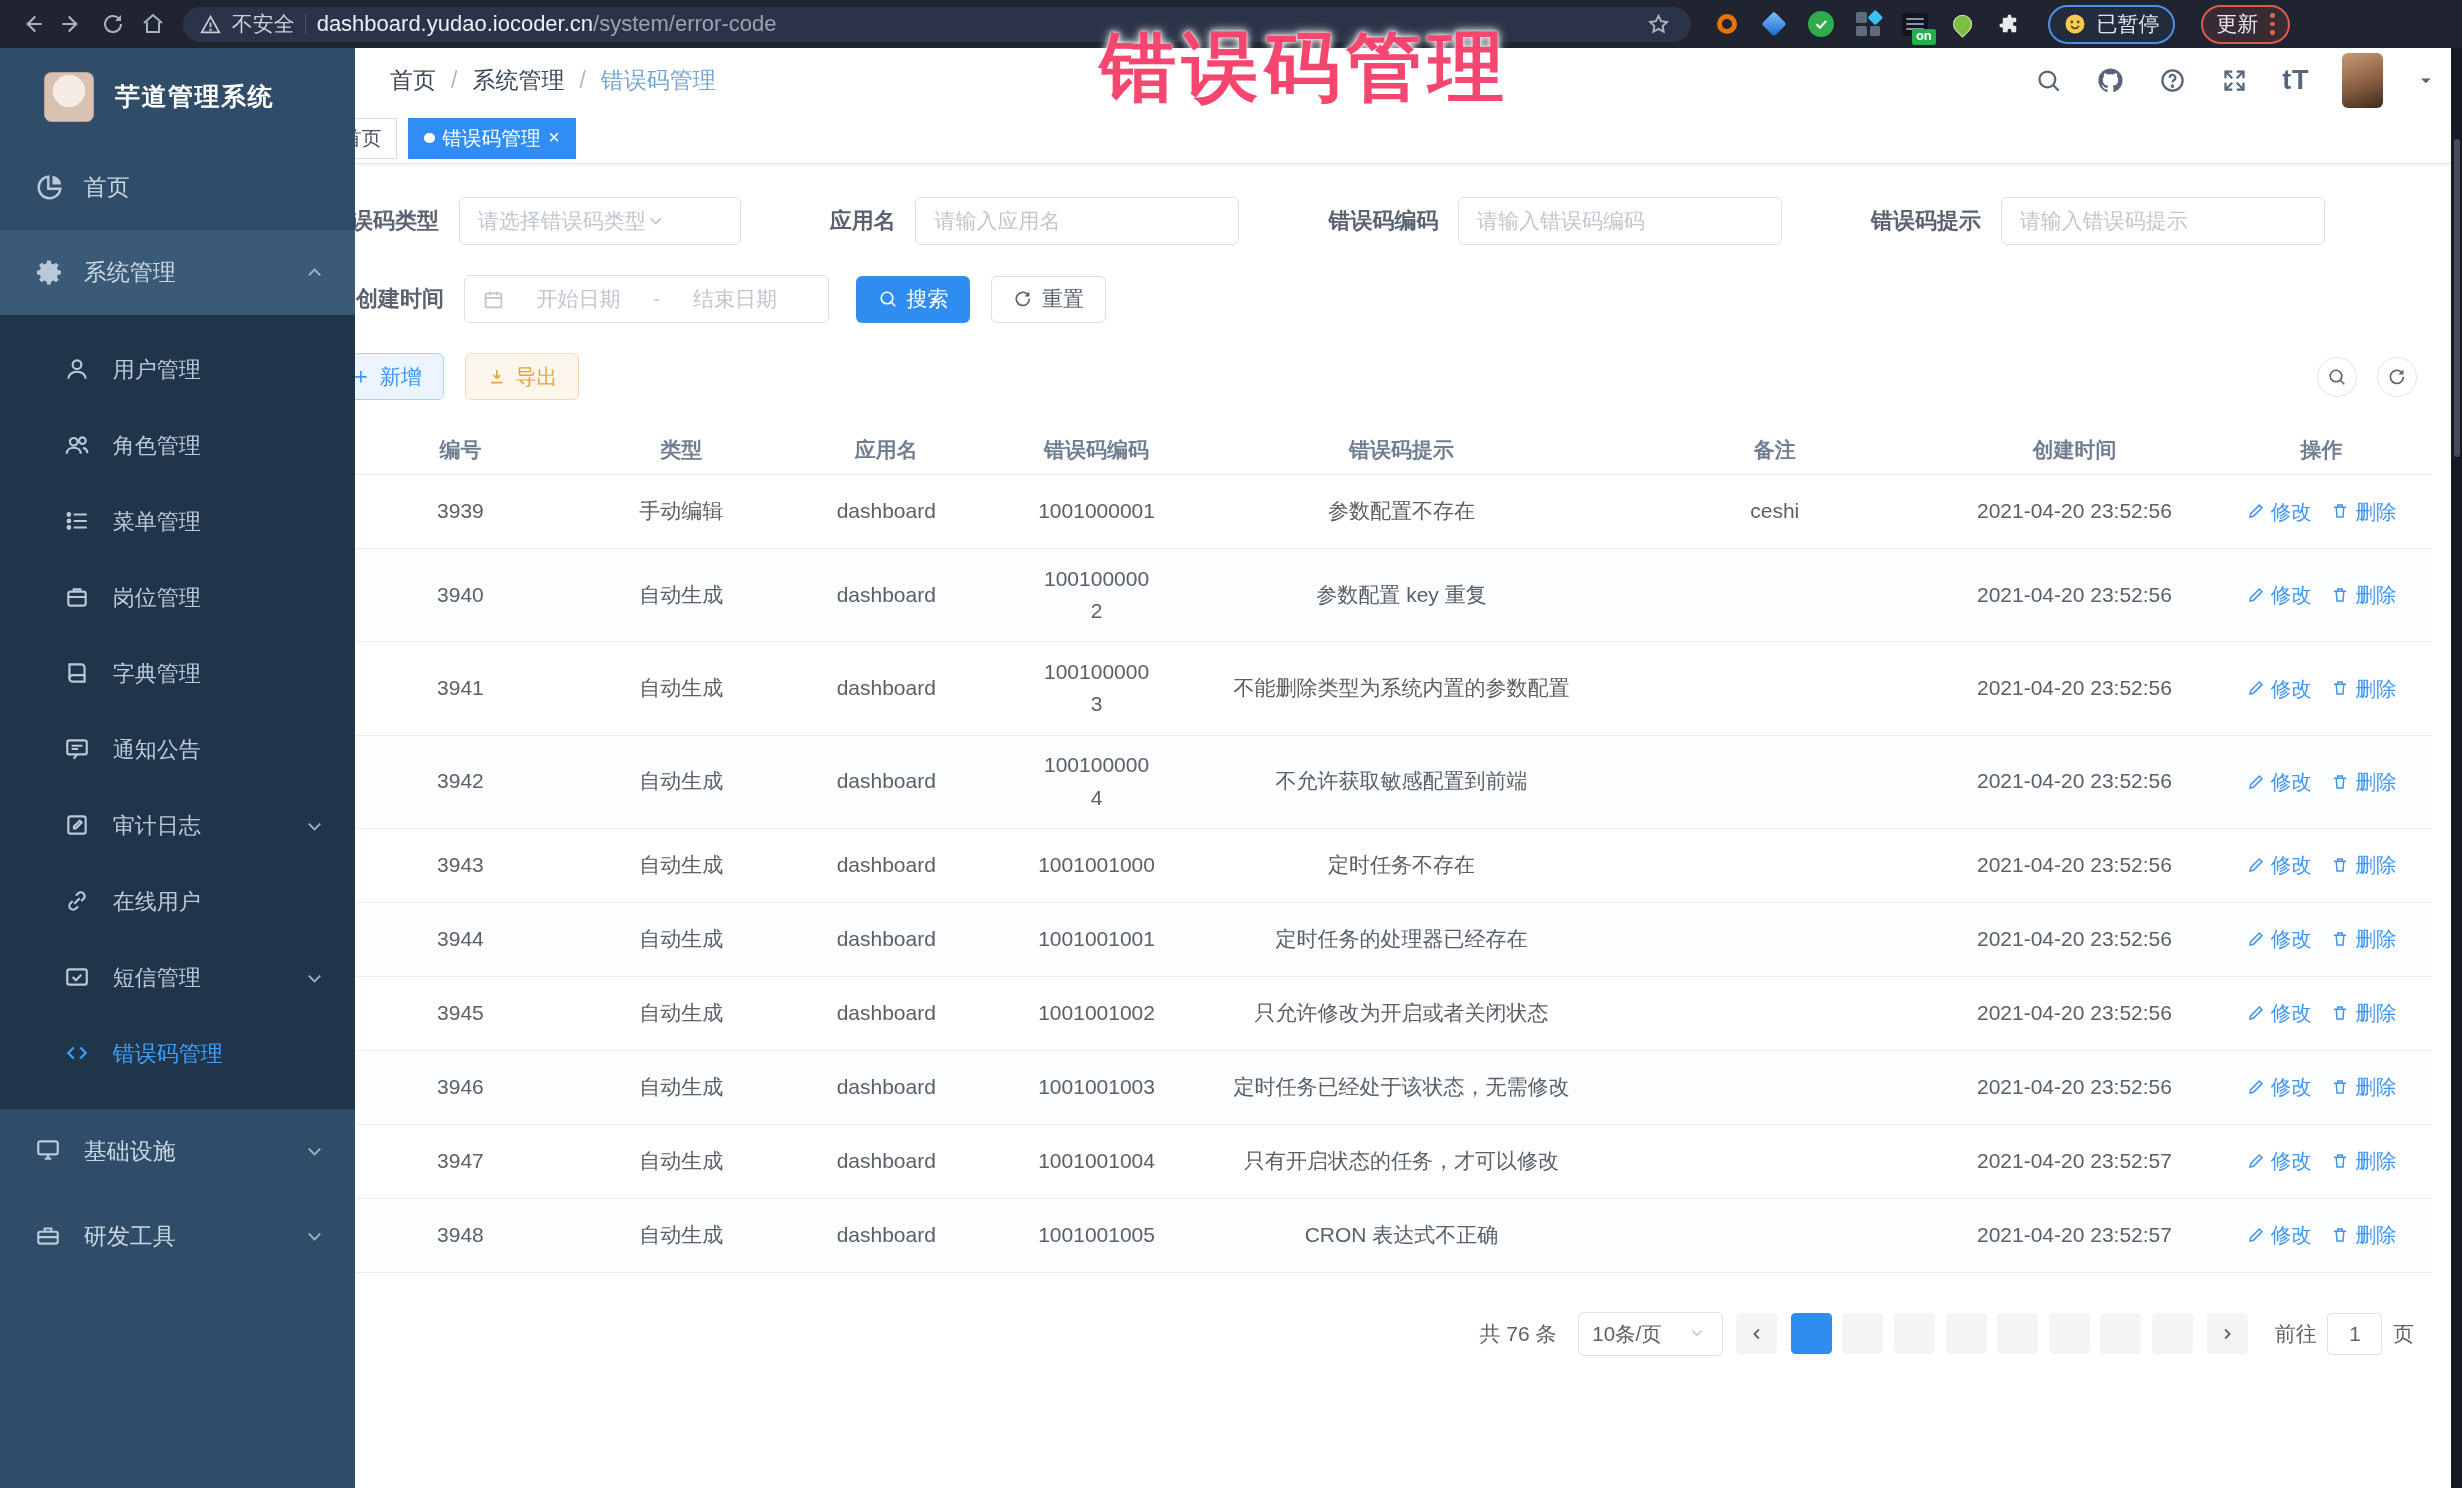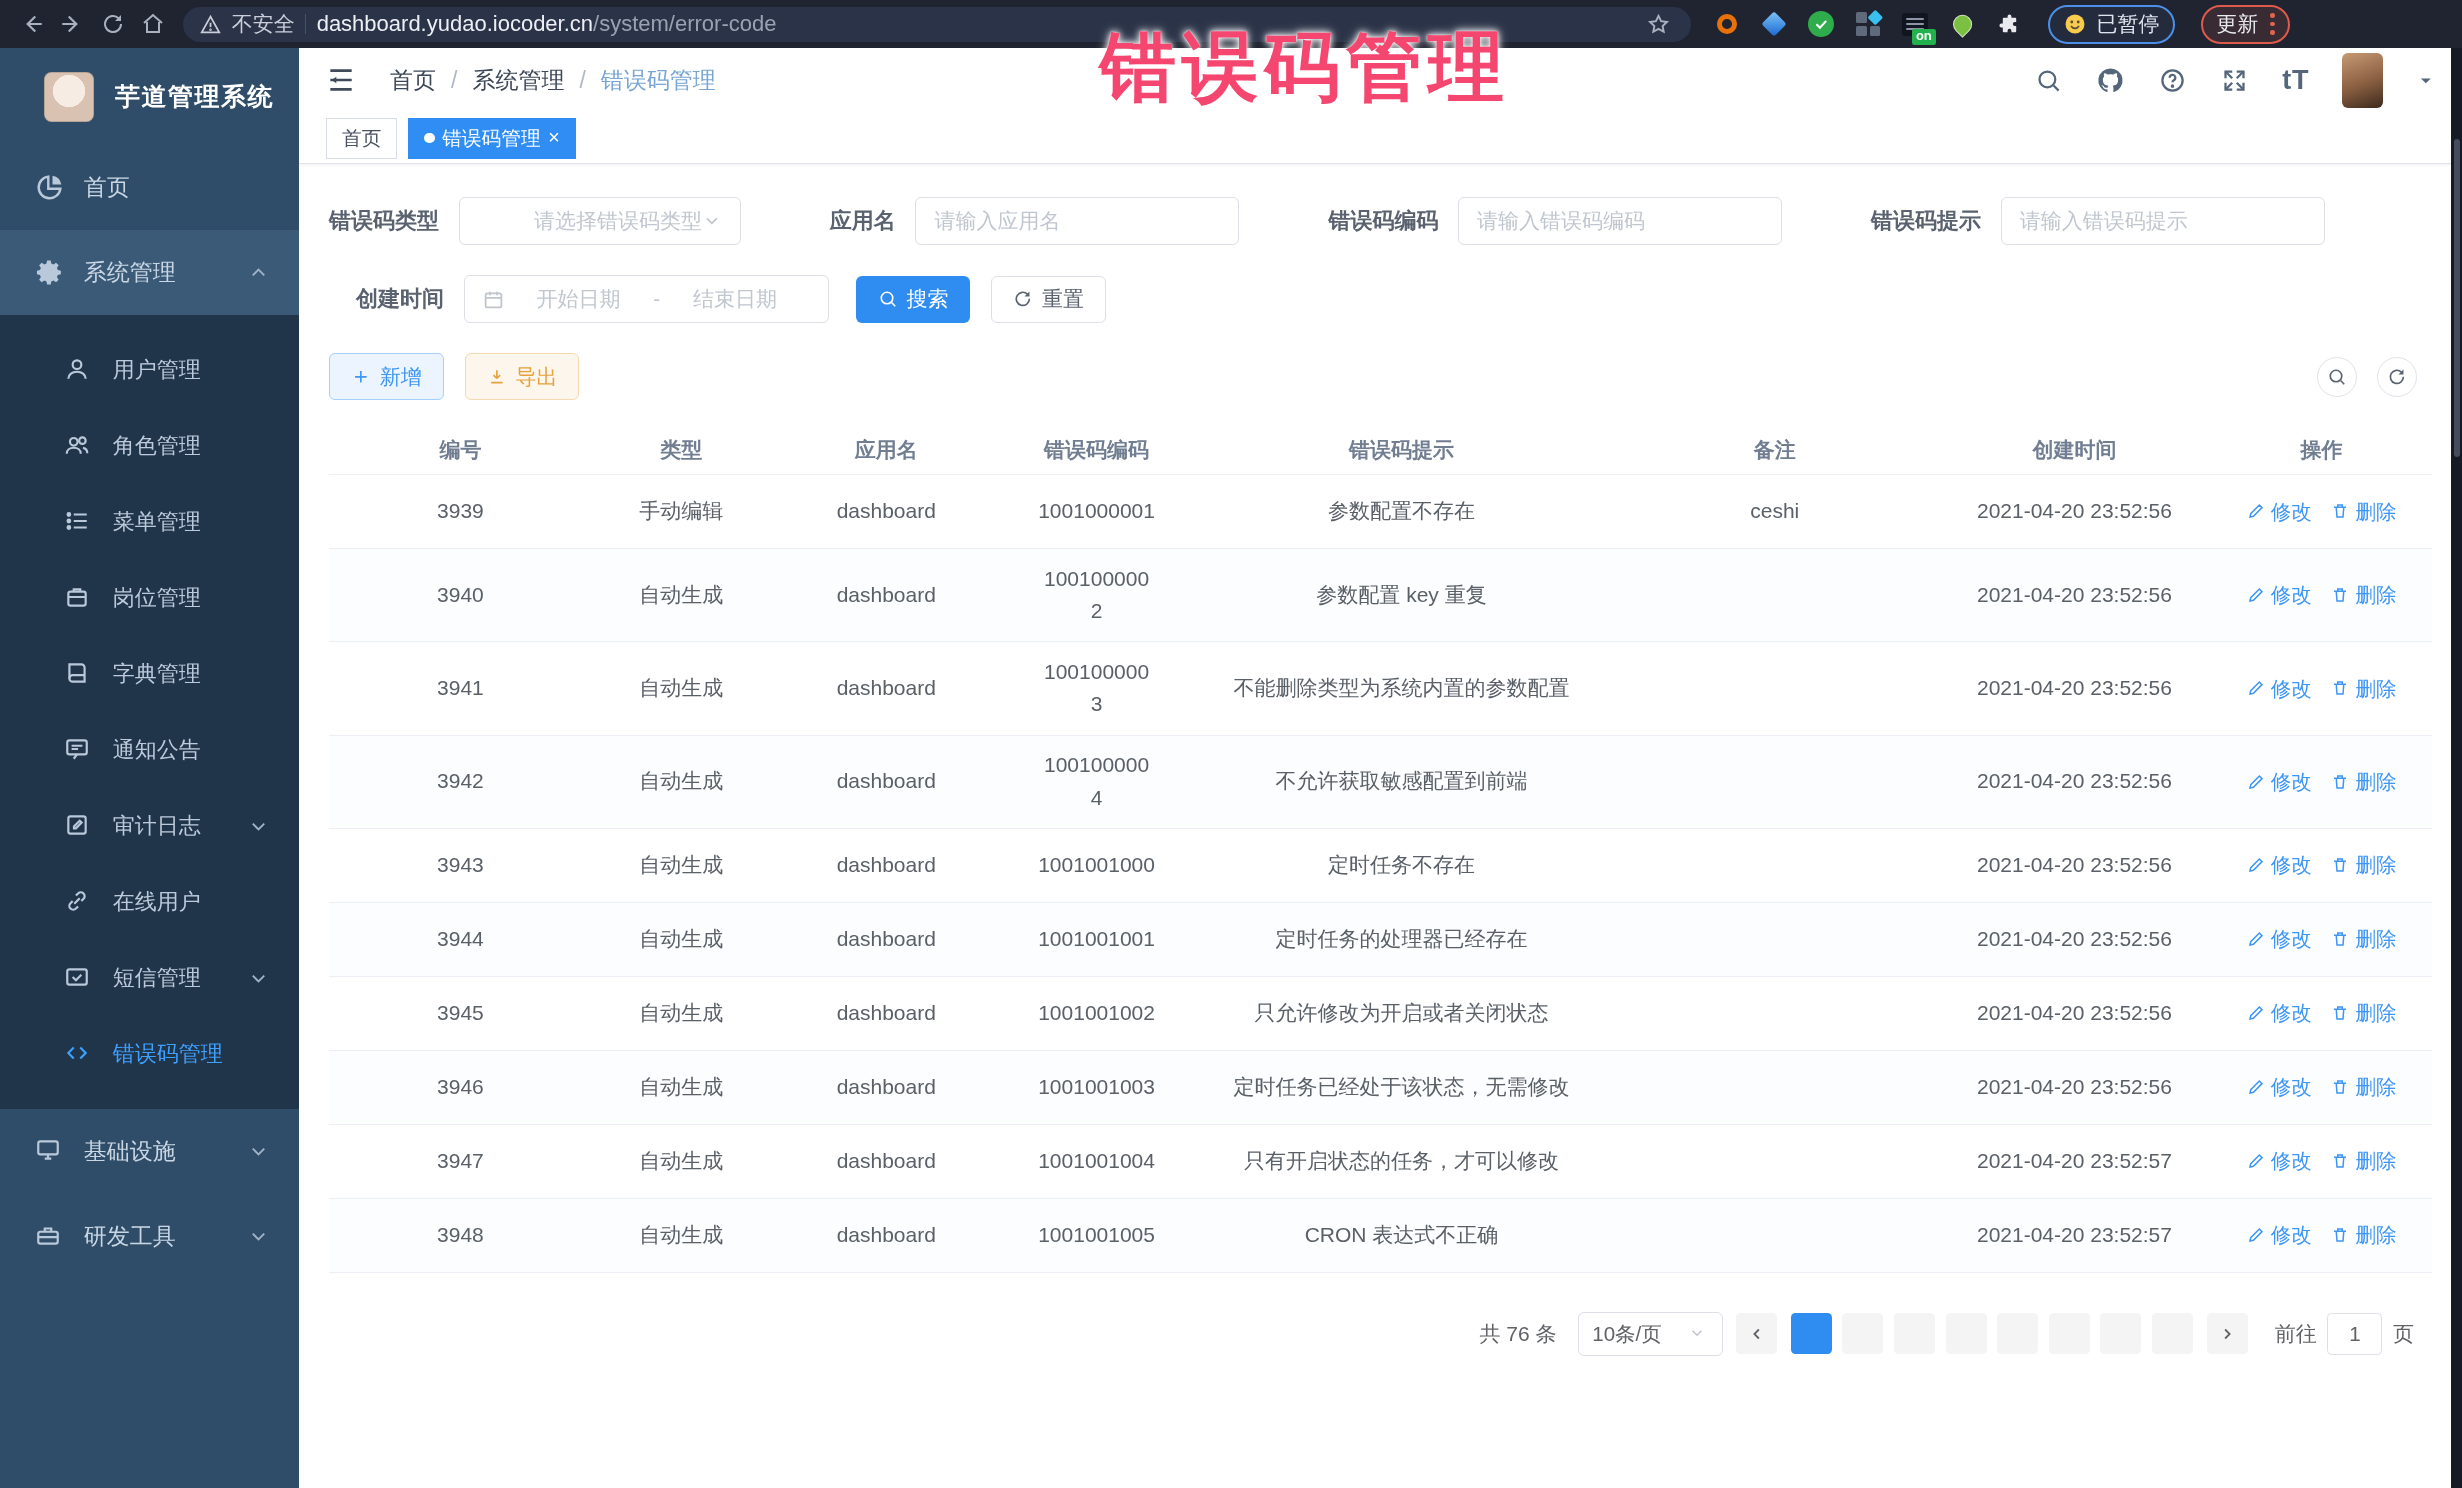--- a/index.html
+++ b/index.html
@@ -39,21 +39,21 @@
   .update-btn{height:35px;border:2.3px solid #de5a4a;border-radius:19.7px;background:rgba(222,90,74,.14);
     display:flex;align-items:center;gap:12px;padding:0 13.6px;margin-left:18px;flex:0 0 auto;}
   .update-label{font-size:21px;color:#e8eaed;white-space:nowrap;}
   .kebab{display:flex;flex-direction:column;gap:3.8px;}
   .kebab i{width:4.5px;height:4.5px;border-radius:50%;background:#e0654f;}
   
   .annotation{position:absolute;left:1100px;top:16.7px;z-index:50;font-size:76px;font-weight:700;
     letter-spacing:6px;color:#f5466f;
     text-shadow:0 0 1.5px #fff,0 0 6px rgba(255,255,255,.95),0 0 10.6px rgba(255,255,255,.8);}
   
-  .sidebar{position:absolute;left:0;top:48px;width:299px;bottom:0;background:#2f4d68;z-index:2;overflow:hidden;}
+  .sidebar{position:absolute;left:0;top:48px;width:355px;bottom:0;background:#2f4d68;z-index:2;overflow:hidden;}
   .logo-row{height:97px;display:flex;align-items:center;gap:21px;padding-left:44px;}
   .logo-img{width:50px;height:50px;border-radius:7.6px;background:
     radial-gradient(circle at 50% 38%,#f7ece4 0 40%,#d9c2b1 41% 100%);box-shadow:0 0 0 0.8px rgba(0,0,0,.2) inset;}
   .logo-title{color:#ffffff;font-size:25px;font-weight:700;letter-spacing:1.5px;}
   .menu-item{height:85px;display:flex;align-items:center;gap:19.7px;padding:0 29px 0 35px;color:#c9d6e4;font-size:23px;cursor:pointer;}
   .menu-item .mi-icon{width:29px;height:29px;color:#bac9da;flex:0 0 auto;}
   .menu-item .mi-label{flex:1;white-space:nowrap;}
   .menu-item .mi-chevron{width:23px;height:23px;color:#9fb2c6;}
   .menu-item.system{background:#3a5a78;}
   .submenu{background:#20354a;padding:17px 0;}
@@ -81,21 +81,21 @@
   .tag.active{background:#2f8df4;border-color:#2f8df4;color:#fff;}
   .tag .dot{width:10.6px;height:10.6px;border-radius:50%;background:#fff;}
   .tag .close{font-size:19.7px;line-height:1;}
   .content{padding:33px 30px 0 30px;}
   
   .filter-row{display:flex;align-items:center;margin-bottom:30px;}
   .f-label{font-size:22px;font-weight:700;color:#5a6270;margin-right:19.7px;white-space:nowrap;}
   .f-input{height:48px;border:0.8px solid #dcdfe6;border-radius:6px;display:flex;align-items:center;
     padding:0 18px;box-sizing:border-box;background:#fff;}
   .placeholder{color:#c0c6cf;font-size:21px;white-space:nowrap;}
-  .f-select{width:282px;justify-content:flex-end;}
+  .f-select{width:282px;justify-content:flex-start;}
   .f-text{width:324px;}
   .sel-chev{width:19.7px;height:19.7px;color:#c0c4cc;}
   .f-group{display:flex;align-items:center;}
   .gap{width:89px;}
   .date-range{width:365px;justify-content:space-between;gap:12px;}
   .cal-ic{width:21px;height:21px;color:#c0c4cc;flex:0 0 auto;}
   .btn{height:47px;border-radius:6px;display:flex;align-items:center;gap:9px;padding:0 21px;
     font-size:21px;cursor:pointer;border:0.8px solid transparent;box-sizing:border-box;white-space:nowrap;}
   .btn-ic{width:19.7px;height:19.7px;}
   .btn-primary{background:#2f8cf0;color:#fff;margin-left:27px;}

